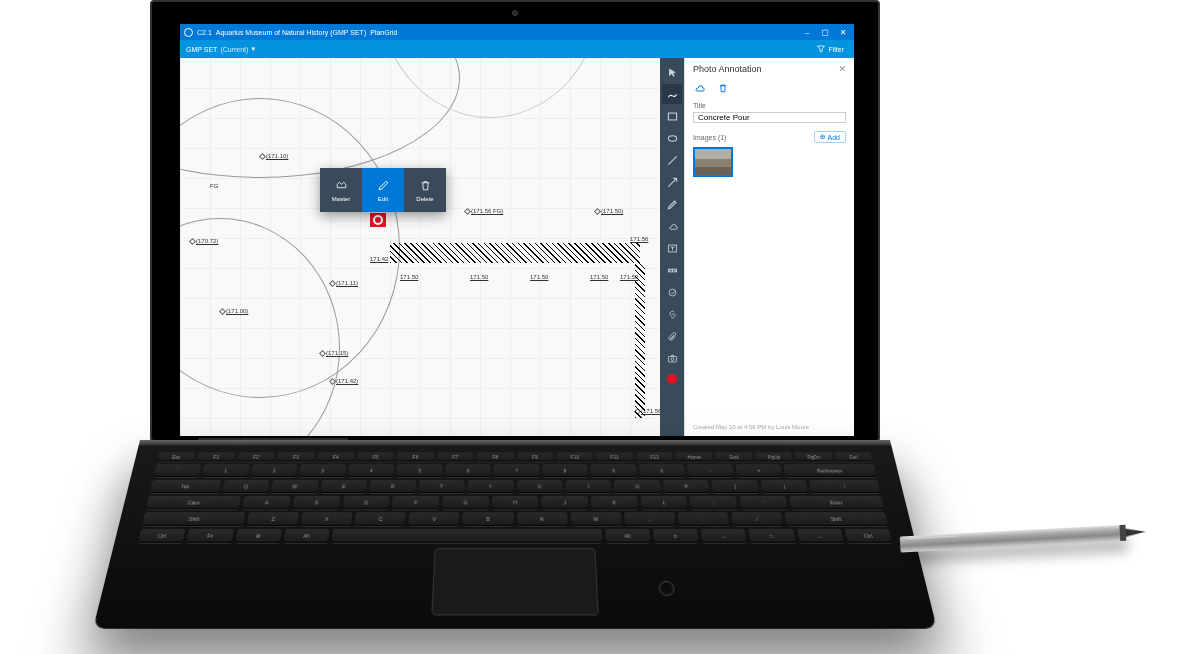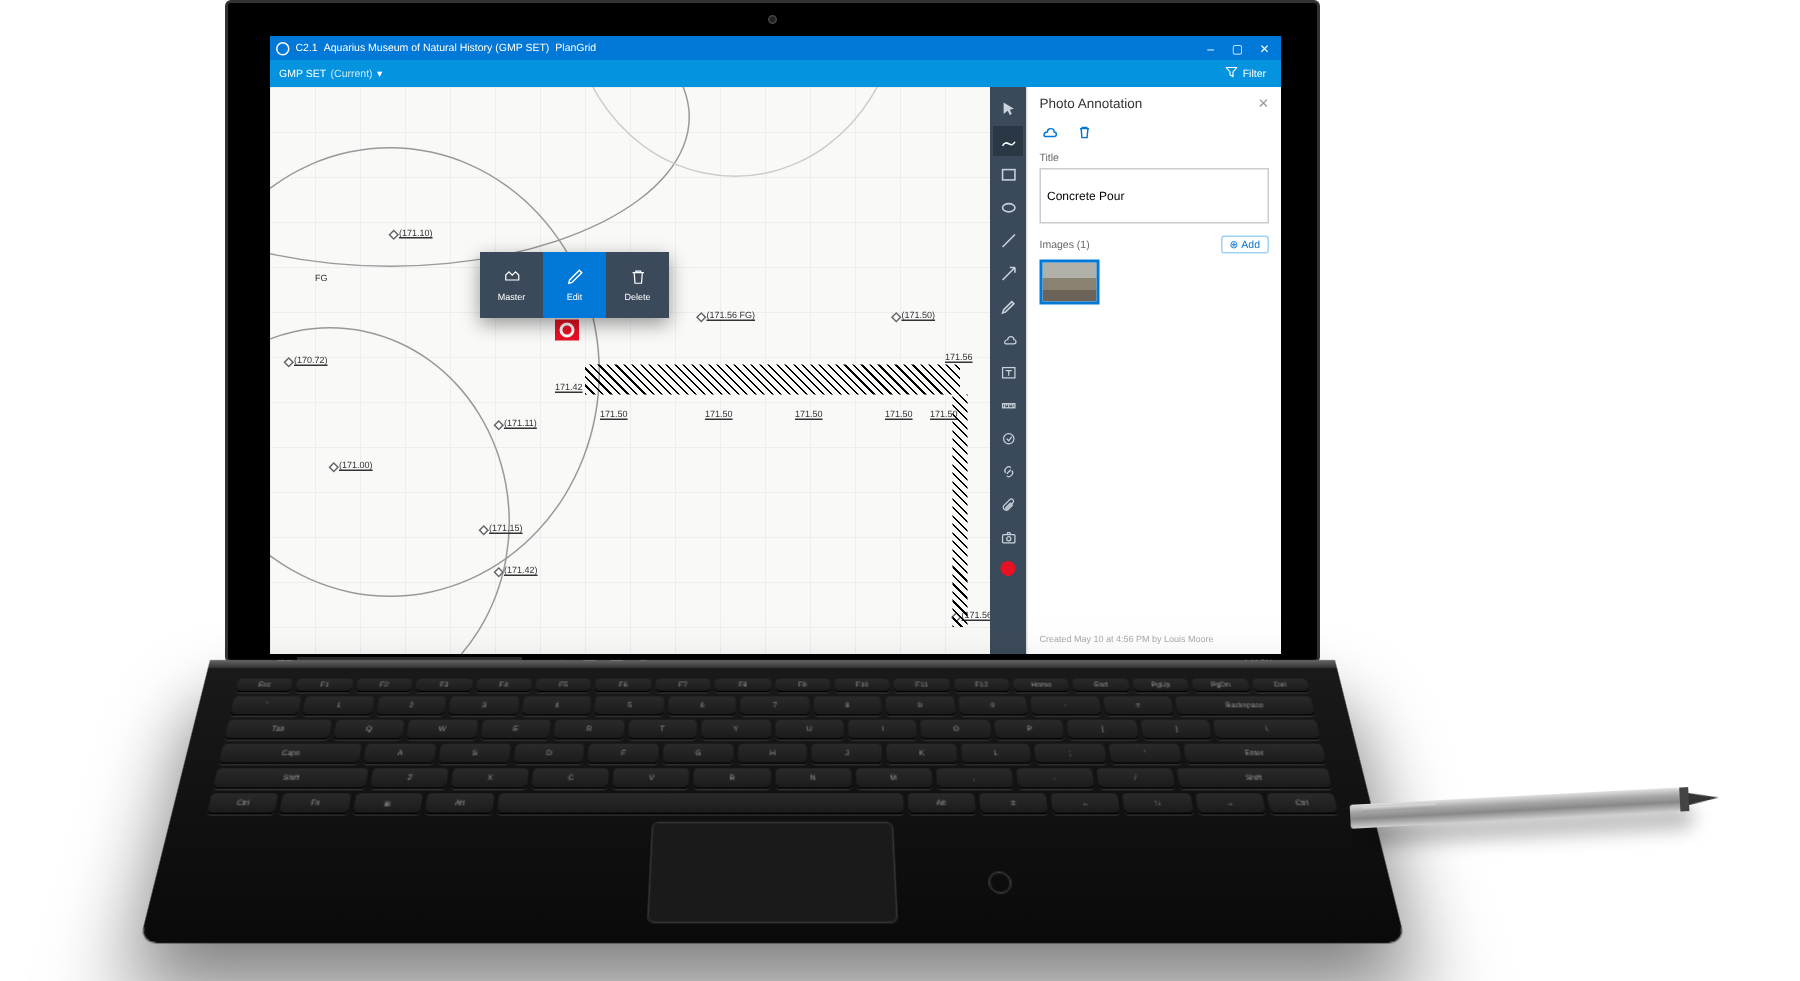--- a/index.html
+++ b/index.html
@@ -124,21 +124,21 @@
   .panel {
     width: 170px; background: #fff; border-left: 1px solid #ddd;
     display: flex; flex-direction: column; padding: 6px 8px; font-size: 8px;
   }
   .panel-header { display: flex; align-items: center; justify-content: space-between; margin-bottom: 6px; }
   .panel-header .ttl { font-size: 9px; color: #333; }
   .panel-tabs { display: flex; gap: 12px; padding: 2px 0 6px; }
   .panel-tabs .pt { color: #0078d7; }
   .panel-label { font-size: 7px; color: #666; margin-bottom: 3px; }
   .panel-input {
-    width: 100%; border: 1px solid #ccc; padding: 13px 4px; font-size: 8px;
+    width: 100%; border: 1px solid #ccc; padding: 0 4px; font-size: 8px;
     margin-bottom: 8px;
   }
   .img-header { display: flex; justify-content: space-between; align-items: center; margin-bottom: 4px; }
   .add-btn {
     font-size: 7px; color: #0078d7; border: 1px solid #9fd3f3;
     padding: 1px 5px; border-radius: 2px; display: flex; align-items: center; gap: 2px;
   }
   .thumb {
     width: 40px; height: 30px; border: 2px solid #0078d7;
     background: linear-gradient(#b0b0a8 40%, #8a8270 40%, #8a8270 70%, #6b6358 70%);

